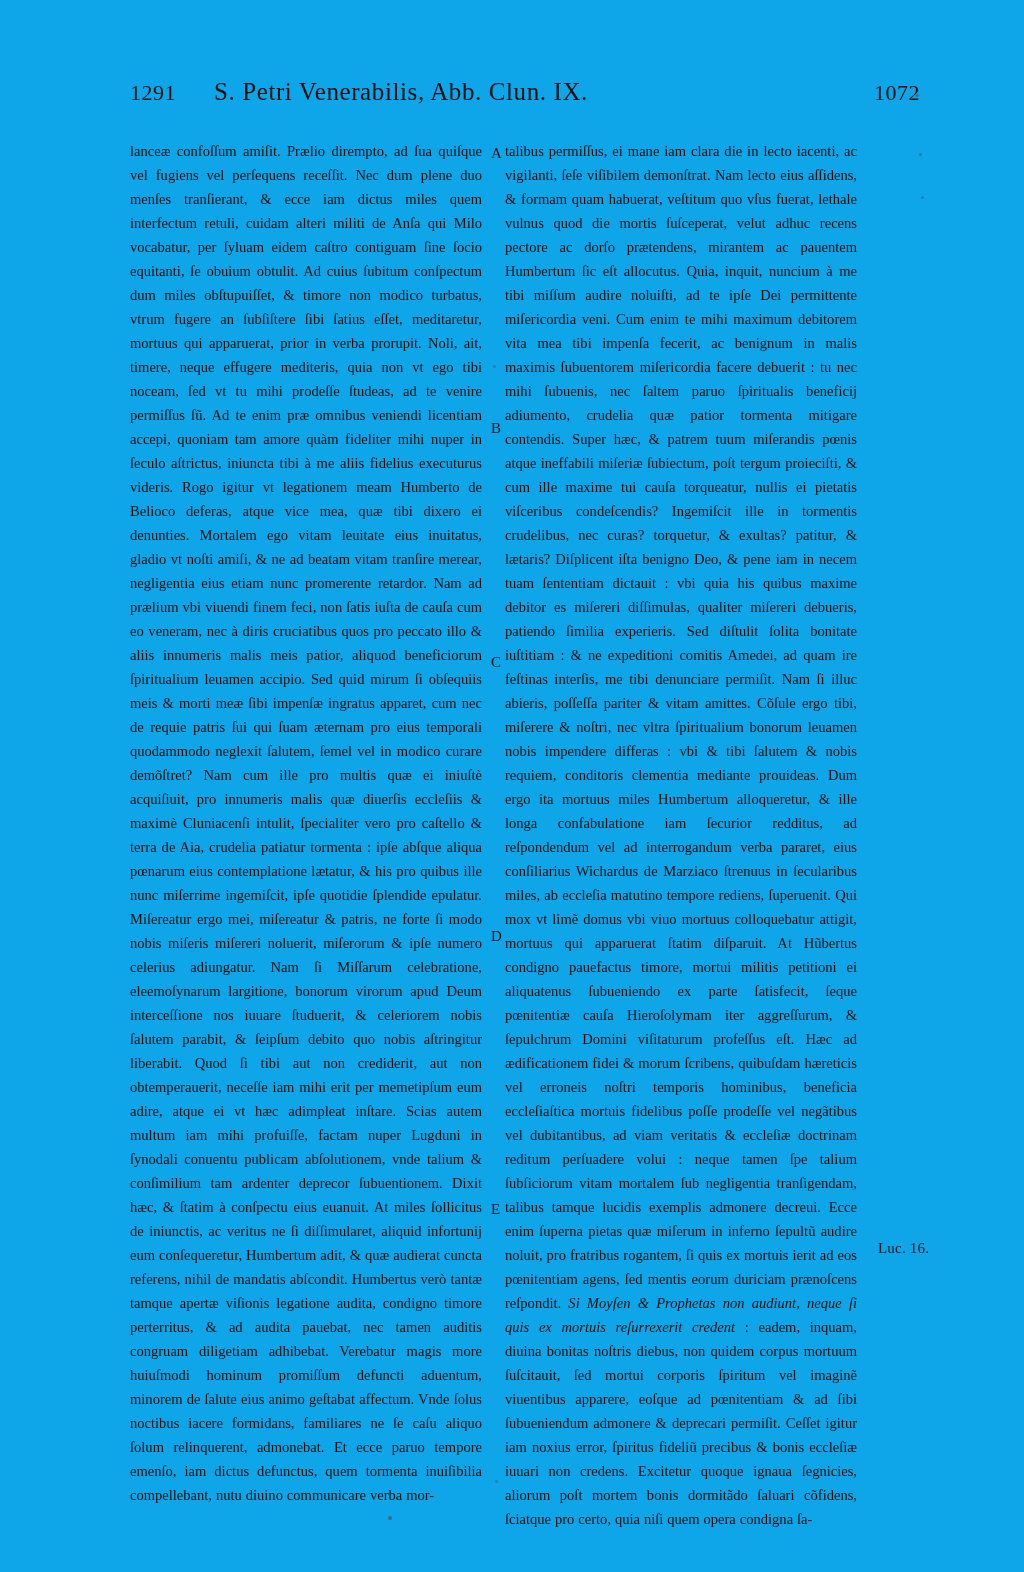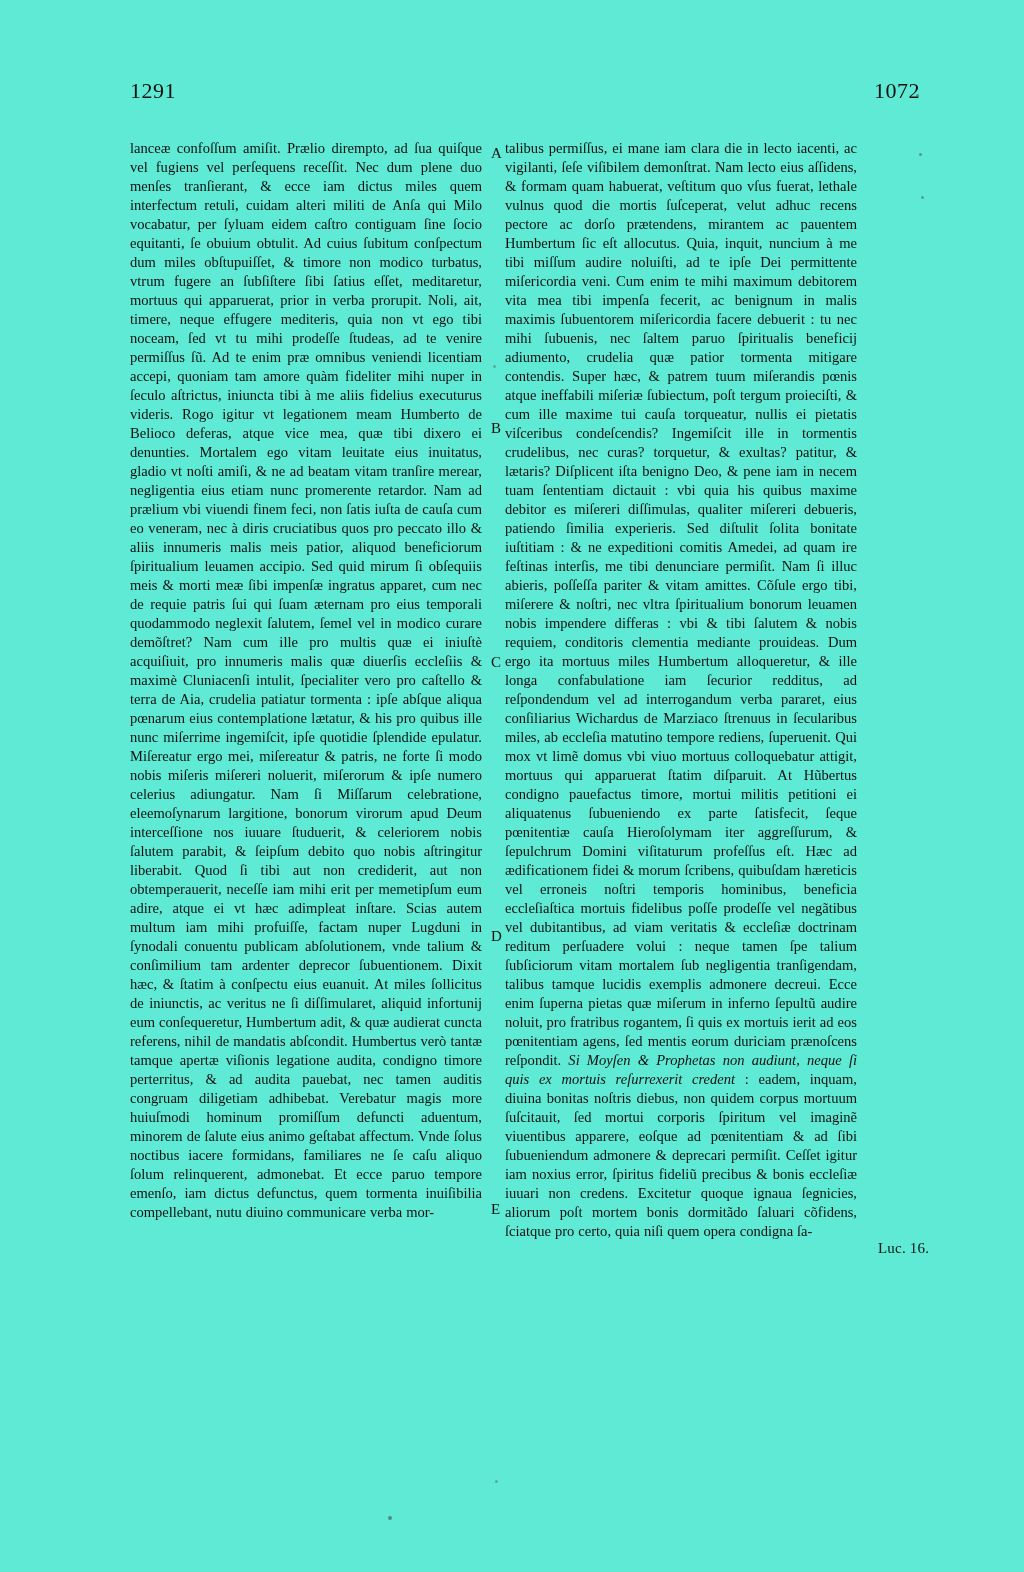--- a/index.html
+++ b/index.html
@@ -12,21 +12,21 @@
     height: 1572px;
     font-family: "Liberation Serif", "DejaVu Serif", serif;
     color: #101010;
     position: relative;
     overflow: hidden;
   }
 
   .page {
     position: absolute;
     inset: 0;
-    background: #5eead4;
+    background: #0ea5e9;
   }
 
   
   .running-head {
     position: absolute;
     top: 78px;
     left: 130px;
     width: 790px;
     height: 40px;
     display: flex;
@@ -57,21 +57,21 @@
     top: 139px;
     left: 130px;
     width: 790px;
     height: 1360px;
   }
   .col {
     position: absolute;
     top: 0;
     width: 352px;
     font-size: 14.55px;
-    line-height: 19px;
+    line-height: 24px;
     text-align: justify;
     text-justify: inter-word;
     hyphens: none;
     word-spacing: 0.3px;
   }
   .col-left  { left: 0px; }
   .col-right { left: 375px; }
 
   .col p {
     margin: 0;
@@ -105,20 +105,21 @@
     border-radius: 50%;
   }
 </style>
 </head>
 <body>
 
 <div class="page">
 
   <div class="running-head">
     <span class="folio">1291</span>
+    <span class="head-title">S. Petri Venerabilis, Abb. Clun. IX.</span>
     <span class="folio-right">1072</span>
   </div>
 
   <div class="columns">
 
     <div class="col col-left">
       <p>lanceæ confoſſum amiſit. Prælio dirempto, ad ſua quiſque vel fugiens vel perſequens receſſit. Nec dum plene duo menſes tranſierant, &amp; ecce iam dictus miles quem interfectum retuli, cuidam alteri militi de Anſa qui Milo vocabatur, per ſyluam eidem caſtro contiguam ſine ſocio equitanti, ſe obuium obtulit. Ad cuius ſubitum conſpectum dum miles obſtupuiſſet, &amp; timore non modico turbatus, vtrum fugere an ſubſiſtere ſibi ſatius eſſet, meditaretur, mortuus qui apparuerat, prior in verba prorupit. Noli, ait, timere, neque effugere mediteris, quia non vt ego tibi noceam, ſed vt tu mihi prodeſſe ſtudeas, ad te venire permiſſus ſũ. Ad te enim præ omnibus veniendi licentiam accepi, quoniam tam amore quàm fideliter mihi nuper in ſeculo aſtrictus, iniuncta tibi à me aliis fidelius executurus videris. Rogo igitur vt legationem meam Humberto de Belioco deferas, atque vice mea, quæ tibi dixero ei denunties. Mortalem ego vitam leuitate eius inuitatus, gladio vt noſti amiſi, &amp; ne ad beatam vitam tranſire merear, negligentia eius etiam nunc promerente retardor. Nam ad prælium vbi viuendi finem feci, non ſatis iuſta de cauſa cum eo veneram, nec à diris cruciatibus quos pro peccato illo &amp; aliis innumeris malis meis patior, aliquod beneficiorum ſpiritualium leuamen accipio. Sed quid mirum ſi obſequiis meis &amp; morti meæ ſibi impenſæ ingratus apparet, cum nec de requie patris ſui qui ſuam æternam pro eius temporali quodammodo neglexit ſalutem, ſemel vel in modico curare demõſtret? Nam cum ille pro multis quæ ei iniuſtè acquiſiuit, pro innumeris malis quæ diuerſis eccleſiis &amp; maximè Cluniacenſi intulit, ſpecialiter vero pro caſtello &amp; terra de Aia, crudelia patiatur tormenta : ipſe abſque aliqua pœnarum eius contemplatione lætatur, &amp; his pro quibus ille nunc miſerrime ingemiſcit, ipſe quotidie ſplendide epulatur. Miſereatur ergo mei, miſereatur &amp; patris, ne forte ſi modo nobis miſeris miſereri noluerit, miſerorum &amp; ipſe numero celerius adiungatur. Nam ſi Miſſarum celebratione, eleemoſynarum largitione, bonorum virorum apud Deum interceſſione nos iuuare ſtuduerit, &amp; celeriorem nobis ſalutem parabit, &amp; ſeipſum debito quo nobis aſtringitur liberabit. Quod ſi tibi aut non crediderit, aut non obtemperauerit, neceſſe iam mihi erit per memetipſum eum adire, atque ei vt hæc adimpleat inſtare. Scias autem multum iam mihi profuiſſe, factam nuper Lugduni in ſynodali conuentu publicam abſolutionem, vnde talium &amp; conſimilium tam ardenter deprecor ſubuentionem. Dixit hæc, &amp; ſtatim à conſpectu eius euanuit. At miles ſollicitus de iniunctis, ac veritus ne ſi diſſimularet, aliquid infortunij eum conſequeretur, Humbertum adit, &amp; quæ audierat cuncta referens, nihil de mandatis abſcondit. Humbertus verò tantæ tamque apertæ viſionis legatione audita, condigno timore perterritus, &amp; ad audita pauebat, nec tamen auditis congruam diligetiam adhibebat. Verebatur magis more huiuſmodi hominum promiſſum defuncti aduentum, minorem de ſalute eius animo geſtabat affectum. Vnde ſolus noctibus iacere formidans, familiares ne ſe caſu aliquo ſolum relinquerent, admonebat. Et ecce paruo tempore emenſo, iam dictus defunctus, quem tormenta inuiſibilia compellebant, nutu diuino communicare verba mor-</p>
     </div>
 
     <div class="col col-right">

